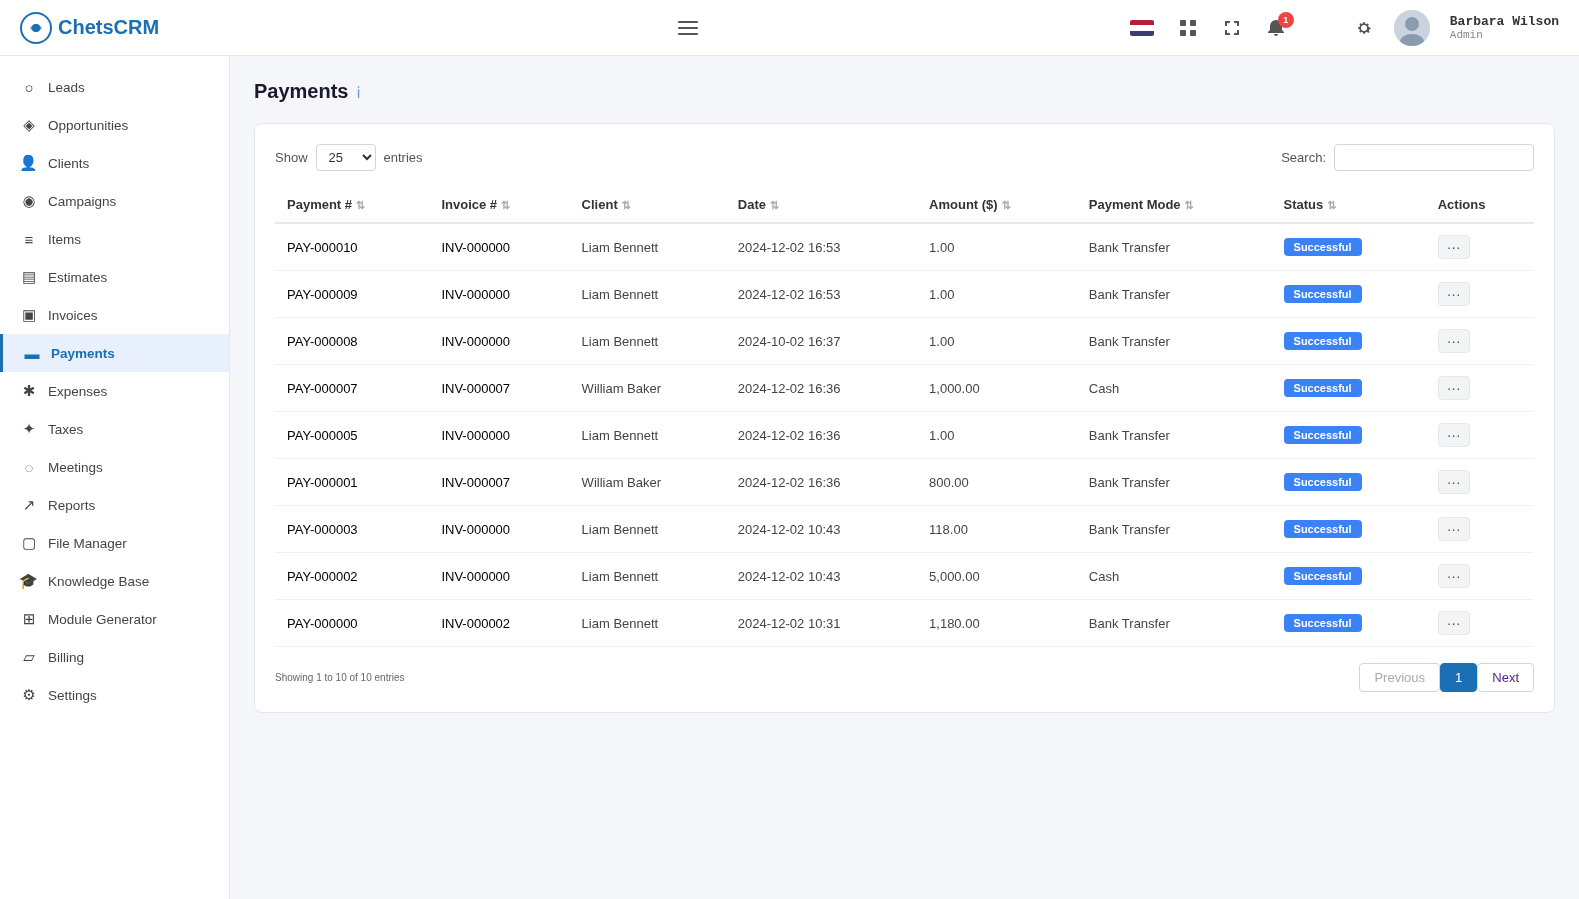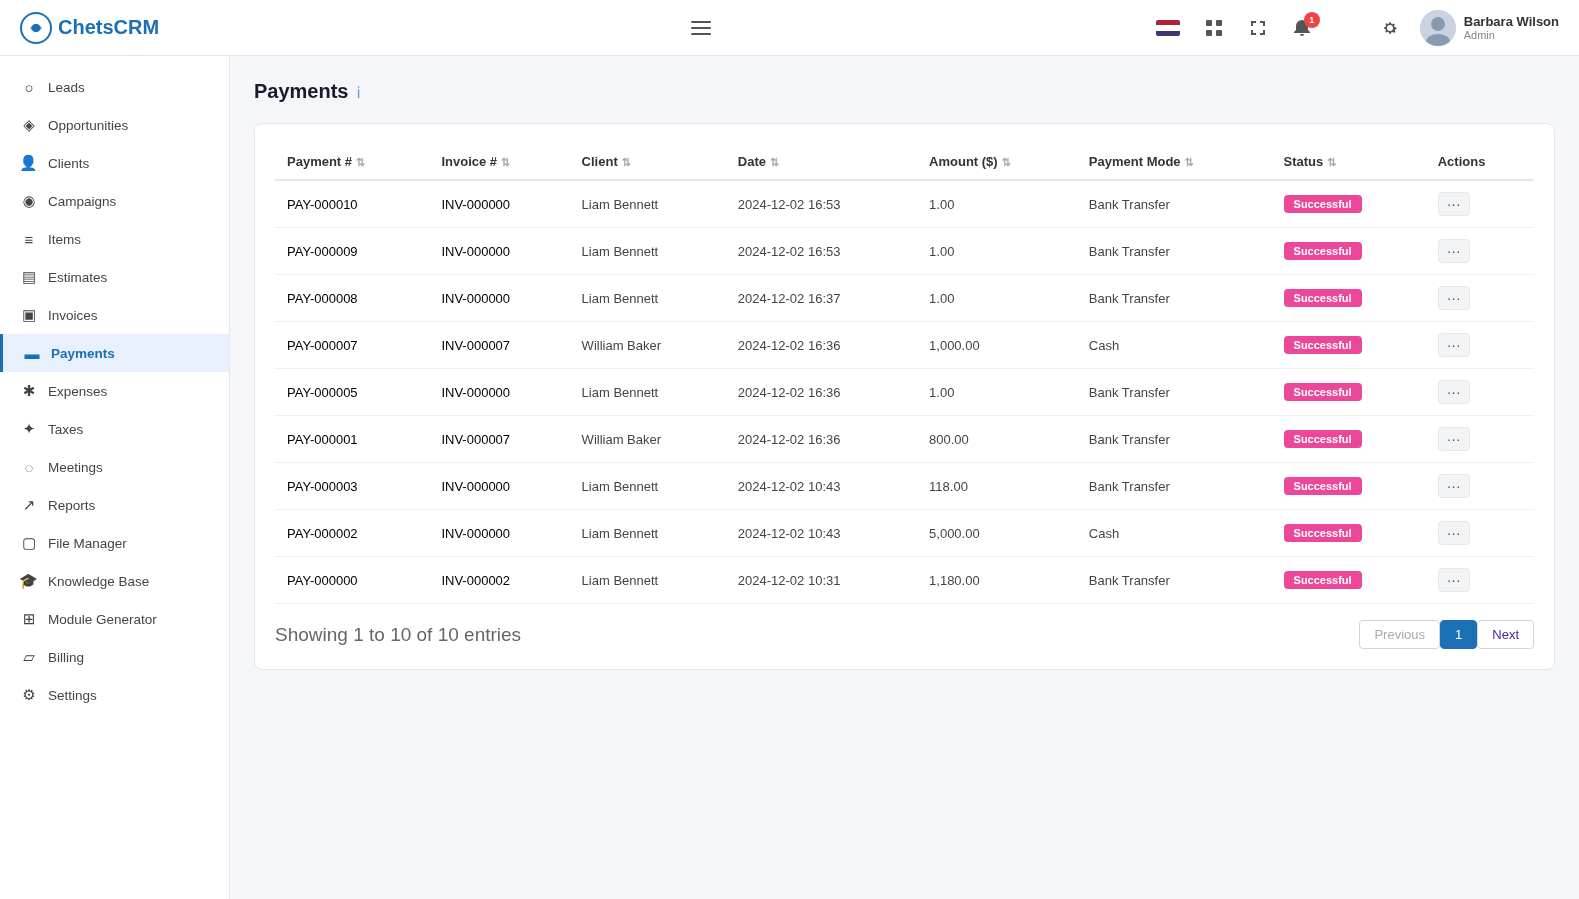--- a/index.html
+++ b/index.html
@@ -89,22 +89,23 @@
     .flag-icon {
       width: 24px;
       height: 16px;
       background: linear-gradient(#B22234 33%, #fff 33%, #fff 66%, #3C3B6E 66%);
       border-radius: 2px;
       display: inline-block;
     }
     .user-avatar-area {
       display: flex;
       align-items: center;
-      gap: 8px;
-      cursor: pointer;
+      gap: 20px;
+      cursor: pointer;
+      font-family: Liberation Mono, monospace;
     }
     .user-avatar {
       width: 36px;
       height: 36px;
       border-radius: 50%;
       background: #c9d4e0;
       overflow: hidden;
       display: flex;
       align-items: center;
       justify-content: center;
@@ -258,21 +259,21 @@
       padding: 11px 12px;
       color: #444;
       vertical-align: middle;
     }
     .link-blue {
       color: #000000;
       text-decoration: none;
       cursor: pointer;
     }
     .badge-success {
-      background: #ec4899;
+      background: #3b82f6;
       color: #fff;
       padding: 3px 10px;
       border-radius: 4px;
       font-size: 11px;
       font-weight: 600;
       display: inline-block;
     }
     .actions-btn {
       background: #f3f4f6;
       border: 1px solid #e5e7eb;
@@ -283,21 +284,21 @@
       font-size: 14px;
     }
 
     .table-footer {
       display: flex;
       align-items: center;
       justify-content: space-between;
       margin-top: 16px;
     }
     .showing-text {
-      font-size: 19px;
+      font-size: 10px;
       color: #666;
     }
     .pagination {
       display: flex;
       align-items: center;
     }
     .page-btn {
       padding: 6px 14px;
       border: 1px solid #d1d5db;
       background: #fff;
@@ -454,20 +455,32 @@
       </a>
     </nav>
 
   <main class="main-content">
     <div class="page-title-row">
       <h1 class="page-title">Payments</h1>
       <span class="info-icon">ℹ</span>
     </div>
 
     <div class="card">
+      <div class="table-controls">
+        <div class="show-entries">
+          <span>Show</span>
+          <select class="entries-select">
+          <option value="10">10</option><option value="25" selected="">25</option><option value="50">50</option><option value="100">100</option></select>
+          <span>entries</span>
+        </div>
+        <div class="search-area">
+          <label>Search:</label>
+          <input type="text" class="search-input" placeholder="" style="">
+        </div>
+      </div>
 
       <table>
         <thead>
           <tr>
           <th>Payment #<span class="sort-icon">⇅</span></th>
               <th>Invoice #<span class="sort-icon">⇅</span></th>
               <th>Client<span class="sort-icon">⇅</span></th>
               <th>Date<span class="sort-icon">⇅</span></th>
               <th>Amount ($)<span class="sort-icon">⇅</span></th>
               <th>Payment Mode<span class="sort-icon">⇅</span></th>
@@ -493,21 +506,21 @@
     <td>2024-12-02 16:53</td>
     <td>1.00</td>
     <td>Bank Transfer</td>
     <td><span class="badge-success">Successful</span></td>
     <td><button class="actions-btn">···</button></td>
   </tr>
             <tr>
     <td><a class="link-blue">PAY-000008</a></td>
     <td><a class="link-blue">INV-000000</a></td>
     <td>Liam Bennett</td>
-    <td>2024-12-02 16:37</td>
+    <td>2024-10-02 16:37</td>
     <td>1.00</td>
     <td>Bank Transfer</td>
     <td><span class="badge-success">Successful</span></td>
     <td><button class="actions-btn">···</button></td>
   </tr>
             <tr>
     <td><a class="link-blue">PAY-000007</a></td>
     <td><a class="link-blue">INV-000007</a></td>
     <td>William Baker</td>
     <td>2024-12-02 16:36</td>

